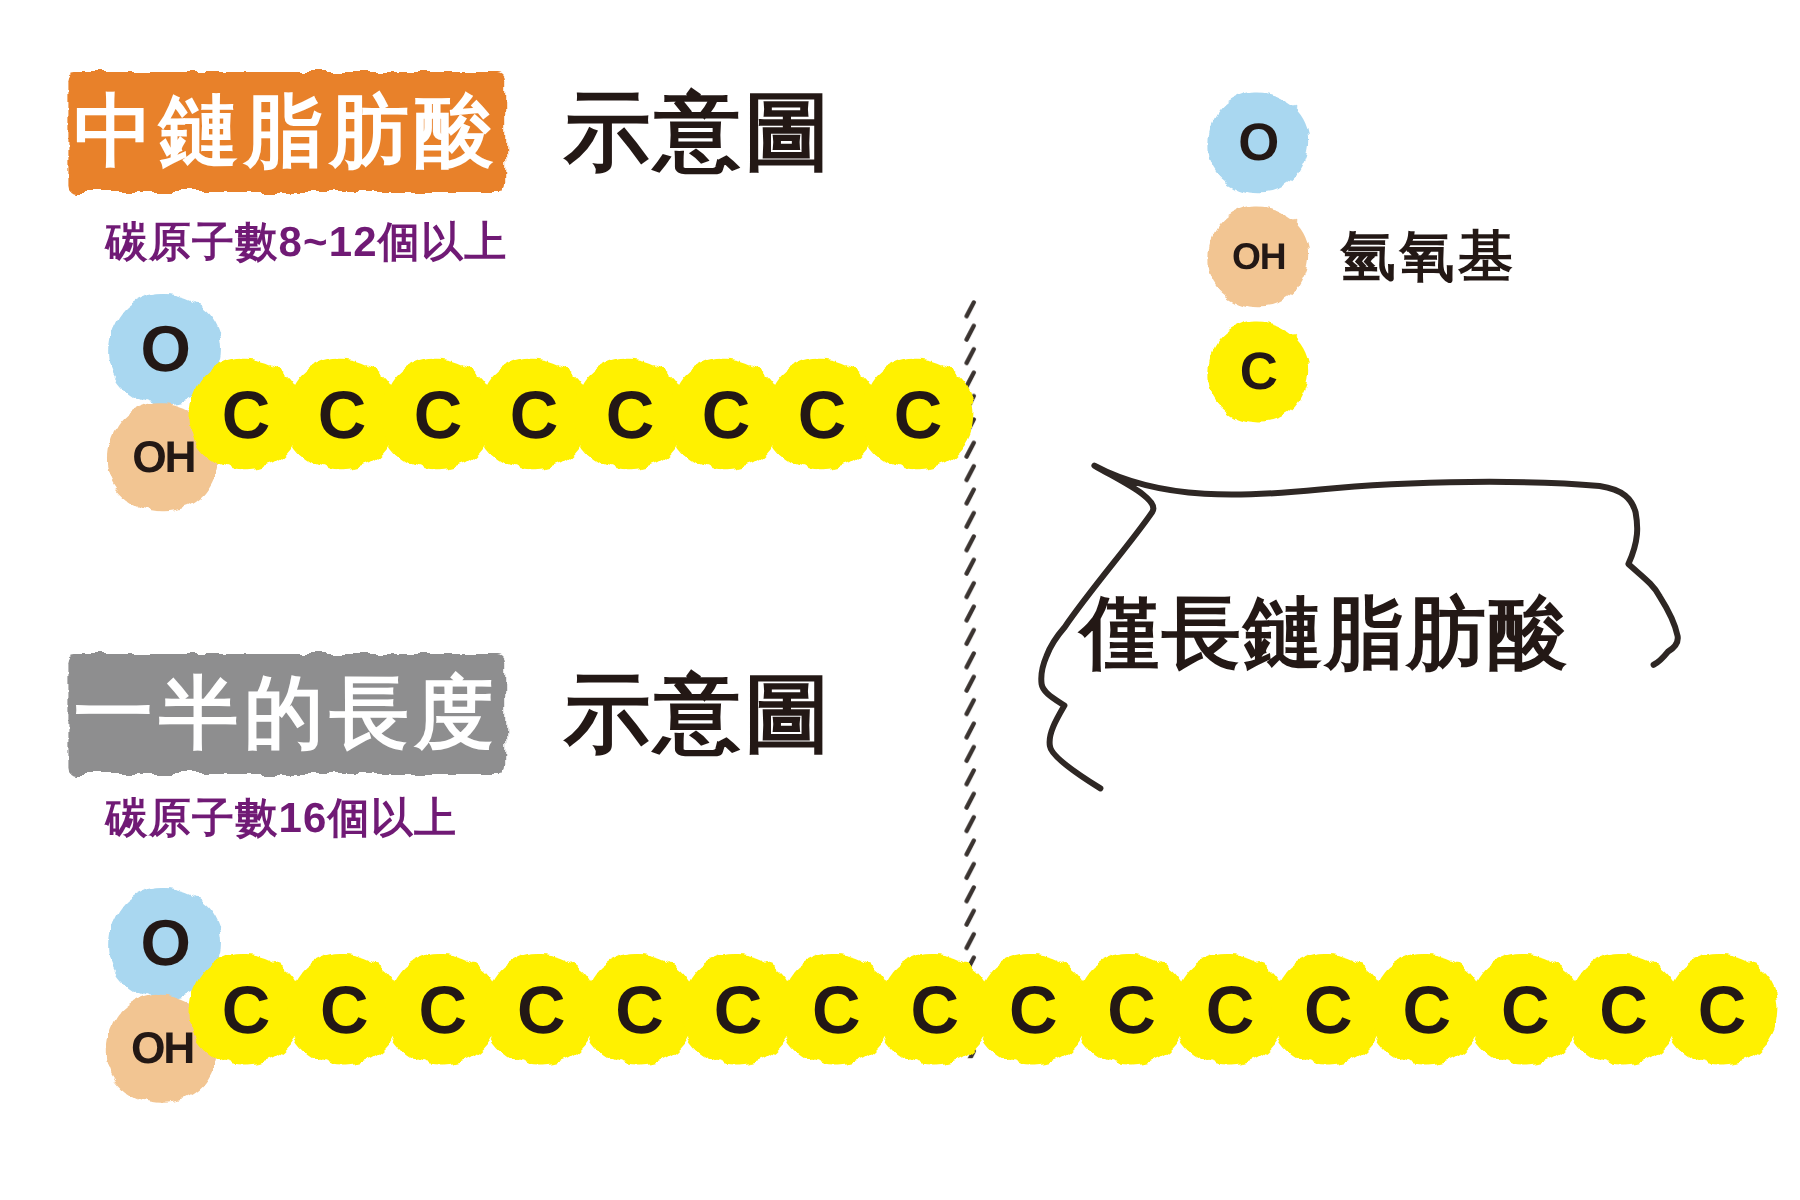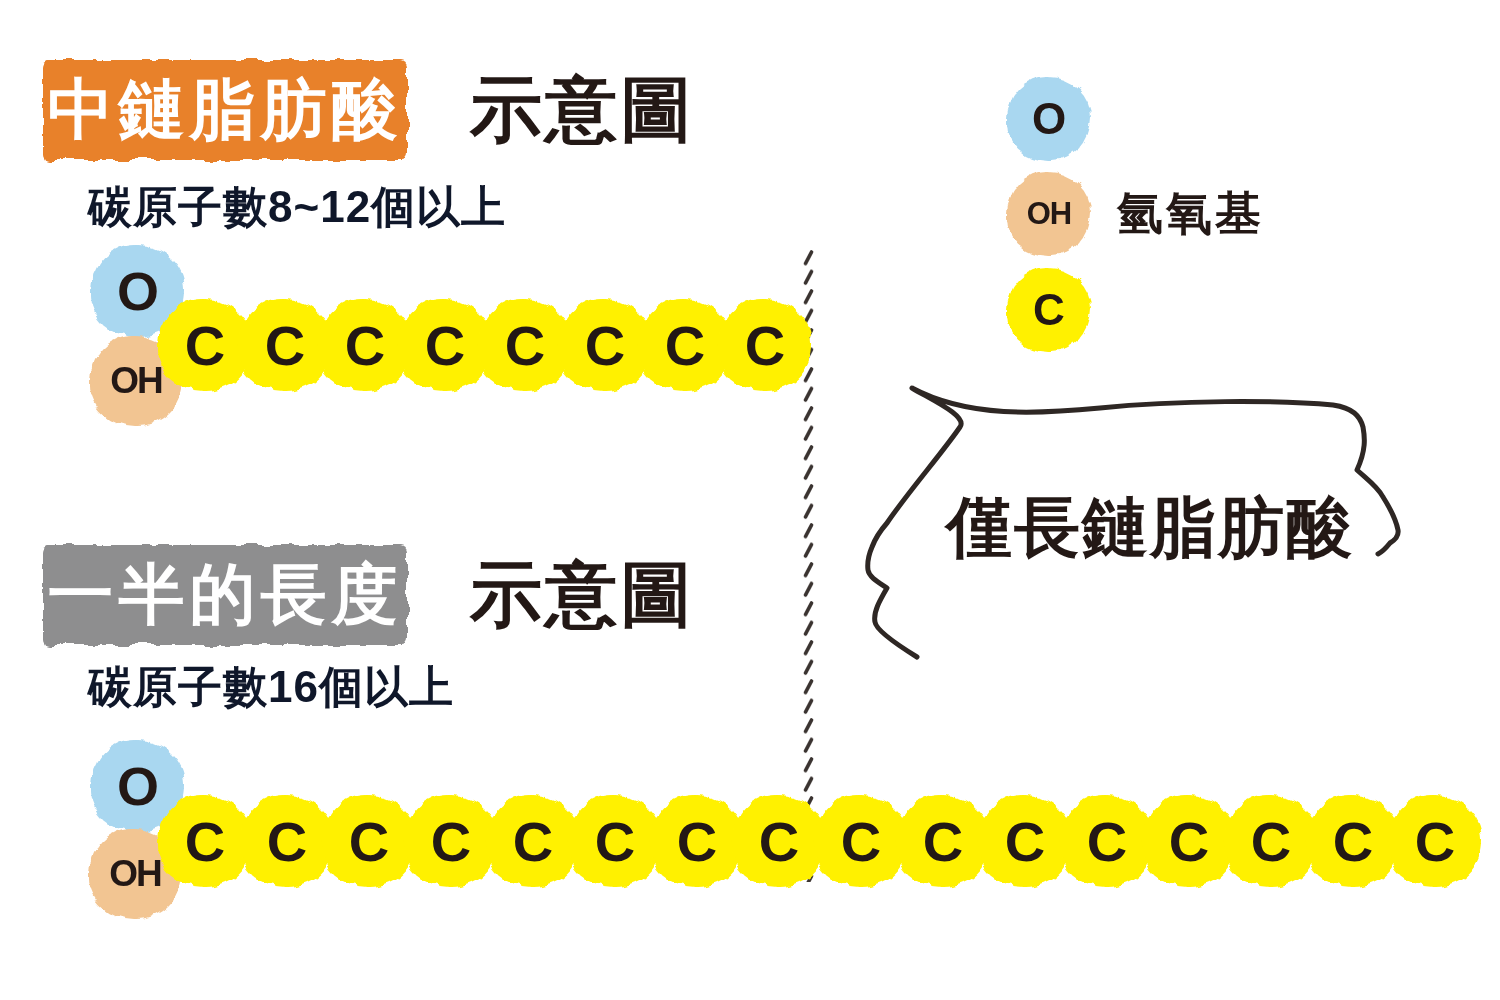--- a/index.html
+++ b/index.html
@@ -10,35 +10,35 @@
     color:#231815;
     position:relative;
     overflow:hidden;
   }
   .canvas { position:absolute; left:0; top:0; width:1500px; height:1000px; }
 
   
   .rough { filter:url(#roughen); }
 
   
-  .badge { position:absolute; left:43px; width:364px; height:100px;text-align:right; }
+  .badge { position:absolute; left:57px; width:364px; height:100px;text-align:right; }
   .badge-bg { position:absolute; inset:0; border-radius:6px; }
   .badge-medium .badge-bg { background:#E8812B; }
   .badge-long   .badge-bg { background:#8E8E8F; }
   .badge-label {
     position:absolute; inset:0; display:flex; align-items:center; justify-content:center;
     color:#FFFFFF; font-size:66px; font-weight:800; letter-spacing:5px; white-space:nowrap;
   }
   .title-suffix {
     position:absolute; left:470px; height:100px; display:flex; align-items:center;
     font-size:72px; font-weight:800; letter-spacing:3px; color:#231815; white-space:nowrap;
   }
   .subtitle {
-    position:absolute; left:88px; font-size:44px; font-weight:600;
-    letter-spacing:1px; color:#0f172a; white-space:nowrap;
+    position:absolute; left:88px; font-size:35px; font-weight:600;
+    letter-spacing:1px; color:#701a75; white-space:nowrap;
   }
 
   
   .atom { position:absolute; }
   .blob {
     position:absolute; inset:0;
     border-radius:48% 52% 50% 50% / 51% 49% 53% 47%;
   }
   .oxygen   .blob { background:#A9D7F0; }
   .hydroxyl .blob { background:#F2C592; }
@@ -60,21 +60,21 @@
   .legend-atom { position:relative; width:84px; height:84px; flex:none; }
   .legend-atom .sym { font-size:44px; }
   .legend-atom.hydroxyl .sym { font-size:31px; letter-spacing:-1px; }
   .legend-label { font-size:46px; font-weight:600; letter-spacing:3px; color:#231815; white-space:nowrap; }
 
   
   .dashline { position:absolute; left:796px; top:250px; }
   .bubble-svg { position:absolute; left:848px; top:372px; }
   .callout-text {
     position:absolute; left:900px; top:486px; width:500px;
-    text-align:center; font-size:66px; font-weight:800;
+    font-size:66px; font-weight:800;
     line-height:82px; letter-spacing:2px; color:#231815; white-space:nowrap;
   }
 </style>
 </head>
 <body>
 
 <svg width="0" height="0" style="position:absolute" aria-hidden="true">
   <defs>
     <filter id="roughen" x="-25%" y="-25%" width="150%" height="150%">
       <feTurbulence type="fractalNoise" baseFrequency="0.055" numOctaves="3" seed="7" result="n"></feTurbulence>

